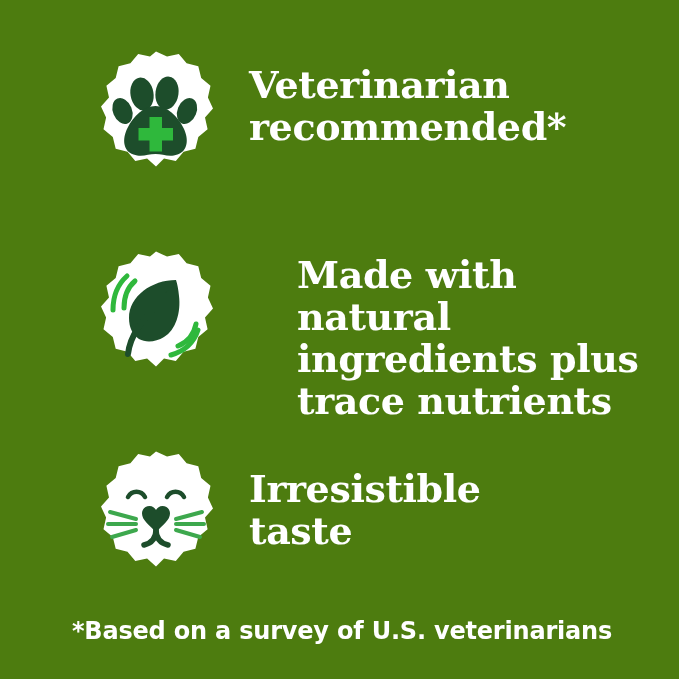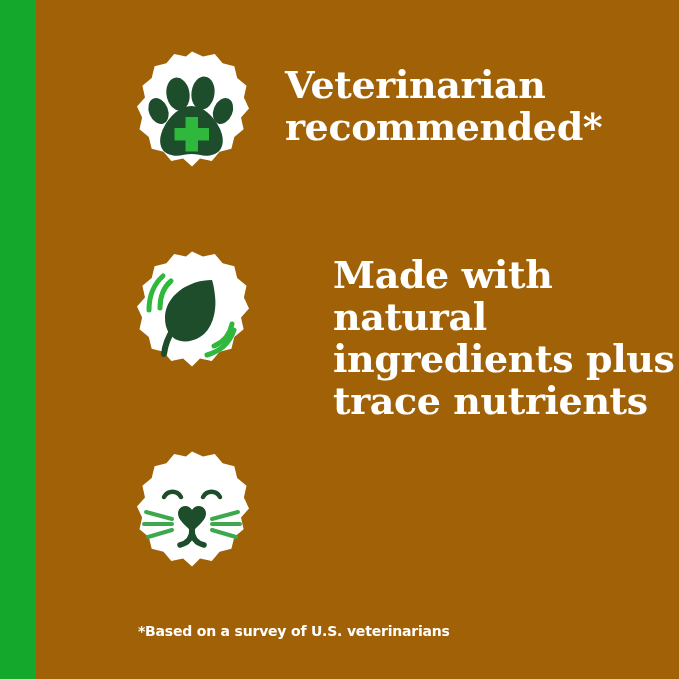--- a/index.html
+++ b/index.html
@@ -11,22 +11,21 @@
     height: 679px;
     background: #14a82c;
     font-family: "Liberation Sans", sans-serif;
     overflow: hidden;
     position: relative;
   }
 
   .poster {
     position: absolute;
     inset: 0;
-    background: #a16207;
-    margin-left: 36px;
+    background: #4d7c0f;
   }
 
   .feature-list {
     position: absolute;
     left: 0;
     top: 0;
     width: 679px;
   }
 
   .feature-row {
@@ -60,26 +59,26 @@
     line-height: 42px;
     letter-spacing: -0.4px;
     white-space: pre-line;
   }
 
   .feature-row.row-2 .feature-text { padding-top: 4px; }
   .feature-row.row-3 .feature-text { padding-top: 18px; }
 
   .footnote {
     position: absolute;
-    left: 102px;
+    left: 72px;
     top: 620px;
     color: #ffffff;
     font-family: "DejaVu Sans", "Liberation Sans", sans-serif;
     font-weight: bold;
-    font-size: 14px;
+    font-size: 24px;
     line-height: 22px;
     letter-spacing: -0.2px;
   }
 </style>
 </head>
 <body>
 
 <div class="poster">
 
   <div class="feature-list">
@@ -182,19 +181,21 @@
 
           <path d="M22 62 L48 69" fill="none" stroke="#3da84d" stroke-width="4" stroke-linecap="round"></path>
           <path d="M20 74 L48 74" fill="none" stroke="#3da84d" stroke-width="4" stroke-linecap="round"></path>
           <path d="M24 87 L48 80" fill="none" stroke="#3da84d" stroke-width="4" stroke-linecap="round"></path>
 
           <path d="M114 62 L88 69" fill="none" stroke="#3da84d" stroke-width="4" stroke-linecap="round"></path>
           <path d="M116 74 L88 74" fill="none" stroke="#3da84d" stroke-width="4" stroke-linecap="round"></path>
           <path d="M112 87 L88 80" fill="none" stroke="#3da84d" stroke-width="4" stroke-linecap="round"></path>
         </svg>
       </div>
+      <div class="feature-text">Irresistible
+taste</div>
     </div>
 
   </div>
 
   <div class="footnote">*Based on a survey of U.S. veterinarians</div>
 
 </div>
 
 </body></html>

